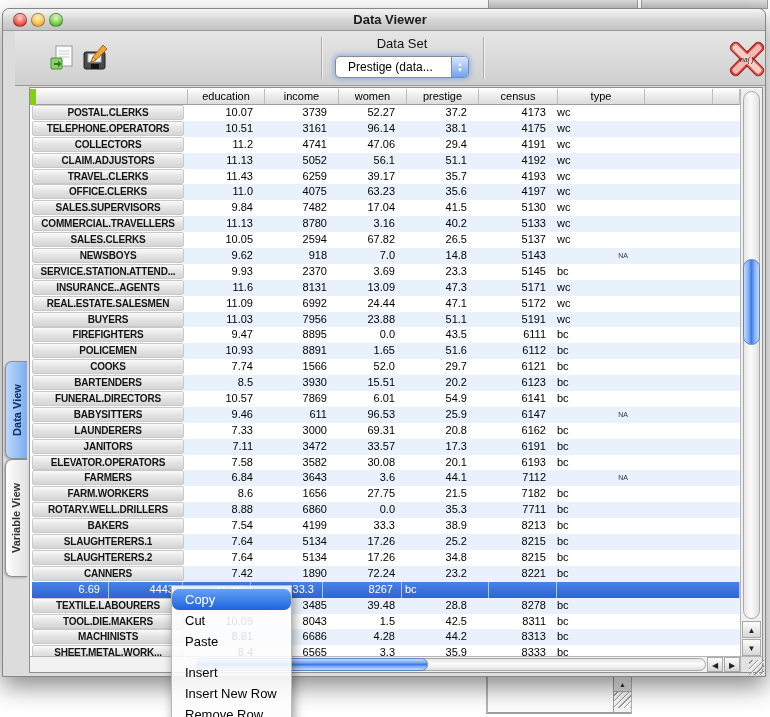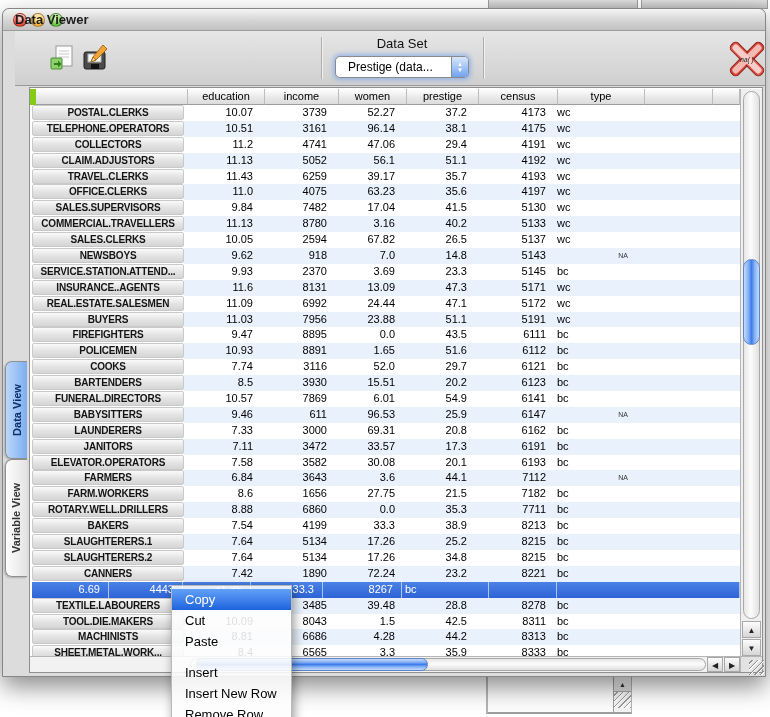--- a/index.html
+++ b/index.html
@@ -25,21 +25,21 @@
 
   
   .window { position:absolute; left:2px; top:8px; width:764px; height:669px;
             border:1px solid #868686; border-radius:7px 7px 0 0;
             box-shadow:0 10px 24px rgba(0,0,0,.45); background:#dcdcdc; }
 
   .titlebar { position:absolute; left:0; top:0; right:0; height:22px;
               border-radius:7px 7px 0 0; border-bottom:1px solid #9b9b9b;
               background:linear-gradient(#f5f5f5,#d2d2d2 60%,#c3c3c3); }
   .title { position:absolute; left:12px; right:0; top:0; height:22px; line-height:22px;
-           text-align:left; font-size:13px; font-weight:bold; color:#1c1c1c; }
+           text-align:center; font-size:13px; font-weight:bold; color:#1c1c1c; }
   .lights { position:absolute; left:10px; top:4px; display:flex; gap:4px; }
   .light { width:14px; height:14px; border-radius:50%; border:1px solid rgba(0,0,0,.3);
            box-shadow:inset 0 1px 1px rgba(255,255,255,.7); }
   .light.red    { background:radial-gradient(circle at 50% 35%, #ffd9d4 0%, #f8867b 35%, #e23c2f 75%, #a81409 100%); }
   .light.yellow { background:radial-gradient(circle at 50% 35%, #fff3d0 0%, #fcd777 35%, #efa72c 78%, #bd7c09 100%); }
   .light.green  { background:radial-gradient(circle at 50% 35%, #e6f8d4 0%, #a2e078 35%, #57bb36 78%, #2c8a10 100%); }
 
   .toolbar { position:absolute; left:12px; top:22px; right:0; height:55px;
              background:linear-gradient(#e6e6e6,#cfcfcf); border-bottom:1px solid #999; }
   .tsep { position:absolute; top:6px; bottom:6px; width:1px; background:#aeaeae;
@@ -131,21 +131,21 @@
   .vtab.active { top:275px; height:98px;
                  background:linear-gradient(90deg,#bcd7fa,#7caef2); color:#0d2f63; }
   .vtab.idle { top:373px; height:118px;
                background:linear-gradient(90deg,#fdfdfd,#e3e3e3); color:#333; }
 
   
   .menu { position:absolute; left:171px; top:585px; width:121px; padding:3px 0 4px 0;
           background:rgba(253,253,253,.88); border:1px solid #b9b9b9;
           box-shadow:2px 4px 10px rgba(0,0,0,.4); z-index:50; }
   .menu-item { height:21px; line-height:21px; padding-left:13px; font-size:13px; color:#000;
-               white-space:nowrap; }
+               white-space:nowrap;border-radius:7px; }
   .menu-item.hl { background:linear-gradient(#62a1f8,#1f63dd); color:#fff; }
   .menu-sep { height:10px; }
 </style>
 </head>
 <body>
 
 <div class="bg-frag a"></div>
 <div class="bg-frag b"></div>
 
 <div class="bg-win">
@@ -397,21 +397,21 @@
             <div class="cell c2">1.65</div>
             <div class="cell c3">51.6</div>
             <div class="cell c4">6112</div>
             <div class="cell c5">bc</div>
             <div class="cell c6"></div>
             <div class="cell c7"></div>
           </div>
           <div class="row">
             <div class="rowlabel">COOKS</div>
             <div class="cell c0">7.74</div>
-            <div class="cell c1">3116</div>
+            <div class="cell c1">1566</div>
             <div class="cell c2">52.0</div>
             <div class="cell c3">29.7</div>
             <div class="cell c4">6121</div>
             <div class="cell c5">bc</div>
             <div class="cell c6"></div>
             <div class="cell c7"></div>
           </div>
           <div class="row stripe">
             <div class="rowlabel">BARTENDERS</div>
             <div class="cell c0">8.5</div>

